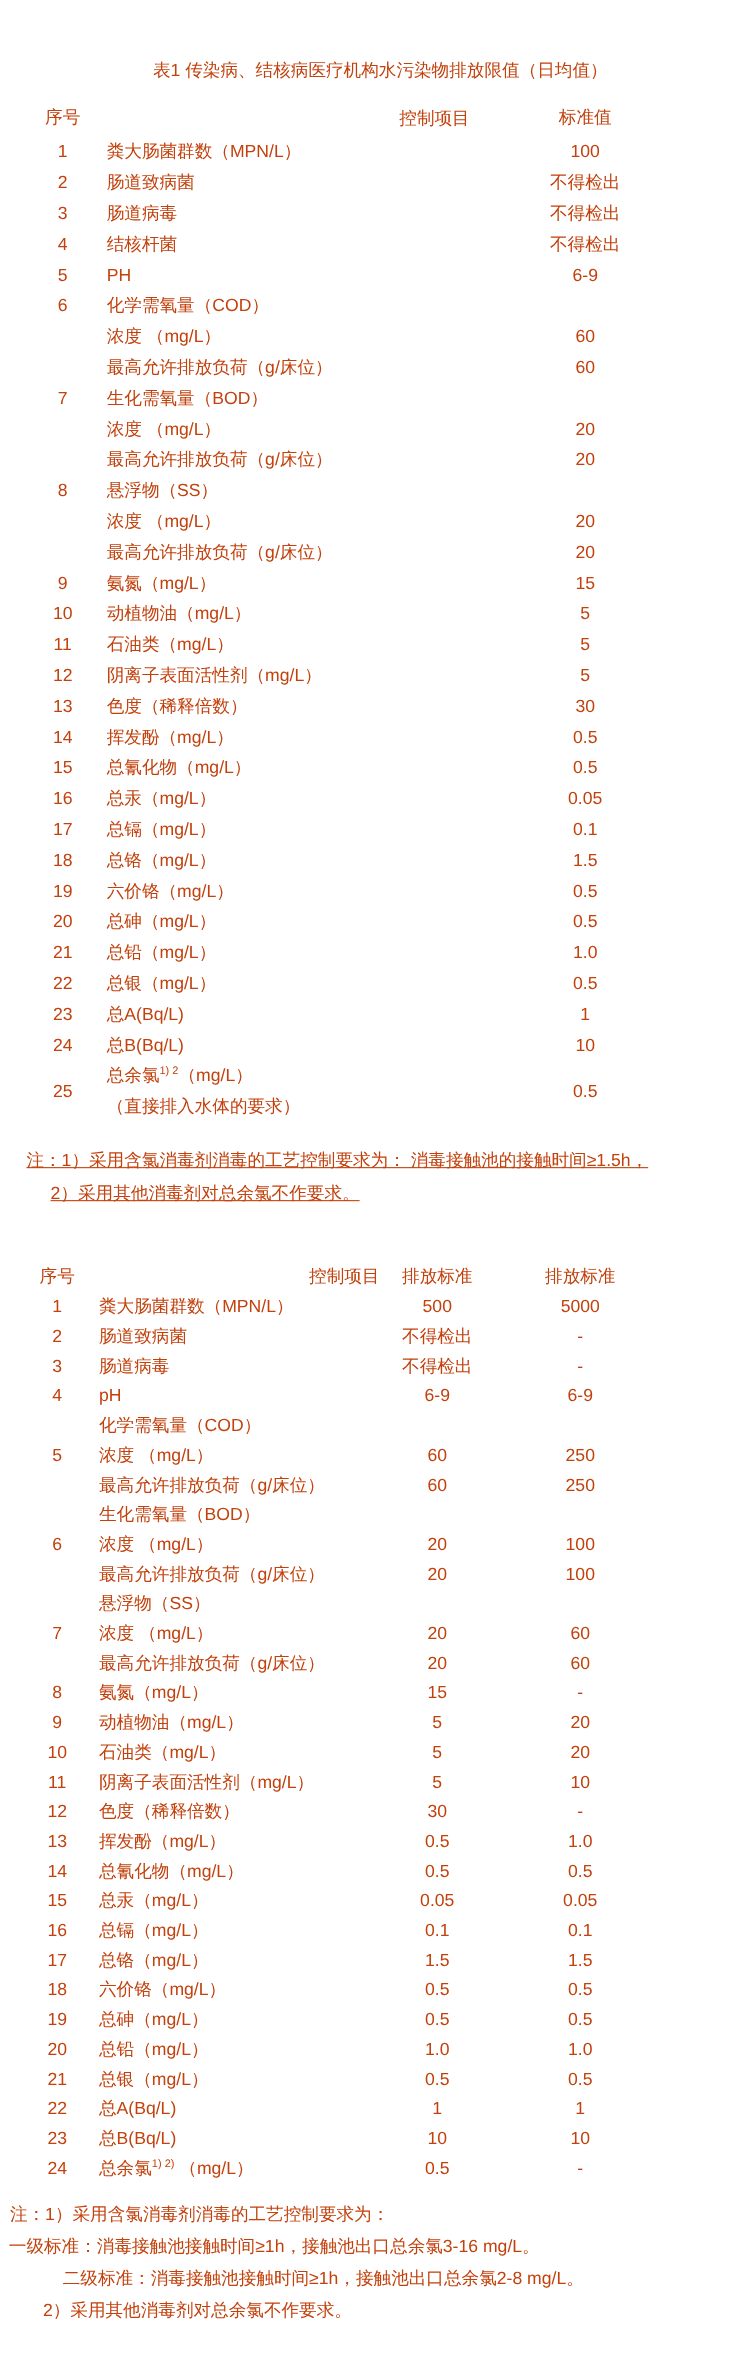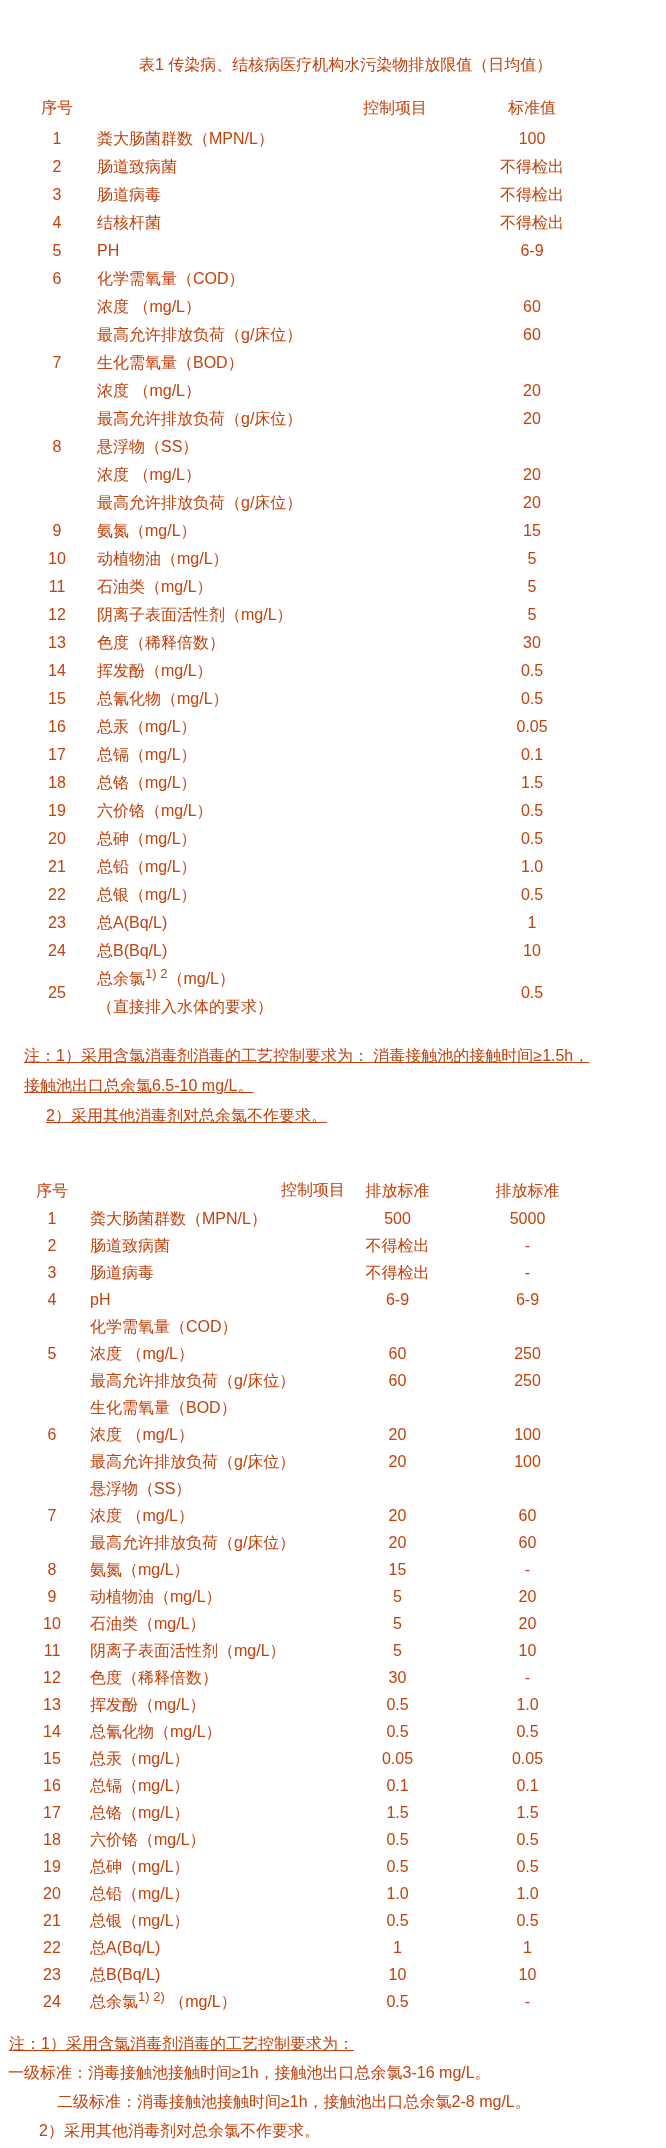--- a/index.html
+++ b/index.html
@@ -26,29 +26,29 @@
   .c-item{text-align:left;}
   #table1 .c-item{padding-left:10px;}
   #table2 .c-item{padding-left:8px;}
   .c-item-h{text-align:right;}
   .c-val{text-align:center;}
   .iline{white-space:nowrap;}
   #table1 .iline{height:28px;line-height:28px;}
   #table2 .iline{height:27px;line-height:27px;}
   #table1 .c-no,#table1 .c-val{height:28px;line-height:28px;}
   #table2 .c-no,#table2 .c-val{height:27px;line-height:27px;}
-  sup{font-size:13px;line-height:0;}
+  sup{font-size:10px;line-height:0;}
 
   .notes{margin-top:20px;text-decoration:underline;}
   .notes .nline{height:30px;line-height:30px;white-space:nowrap;}
   .notes2{margin-top:14px;}
   .notes2 .nline{height:29px;line-height:29px;white-space:nowrap;}
   .ml24{margin-left:24px;}
   .ml46{margin-left:46px;}
-  .ml9{margin-left:9px;text-decoration:underline;}
+  .ml9{margin-left:9px;}
   .ml8{margin-left:8px;}
   .ml57{margin-left:57px;}
   .ml39{margin-left:39px;}
 </style>
 </head>
 <body>
 
 <div class="page">
 
   <div class="t1-title">表1 传染病、结核病医疗机构水污染物排放限值（日均值）</div>
@@ -283,21 +283,20 @@
             <div class="iline"><span>总余氯</span><sup>1) 2</sup><span>（mg/L）</span></div>
             <div class="iline">（直接排入水体的要求）</div>
           </td>
           <td class="c-val">0.5</td>
         </tr>
       </tbody>
   </table>
 
   <div class="notes" id="t1notes">
       <div class="nline ml24">注：1）采用含氯消毒剂消毒的工艺控制要求为： 消毒接触池的接触时间≥1.5h，</div>
-      <div class="nline ml24">接触池出口总余氯6.5-10 mg/L。</div>
       <div class="nline ml46">2）采用其他消毒剂对总余氯不作要求。</div>
     </div>
 
 
   <table id="table2">
     <colgroup>
       <col style="width:60px">
         <col style="width:263px">
         <col style="width:105px">
         <col style="width:155px">

